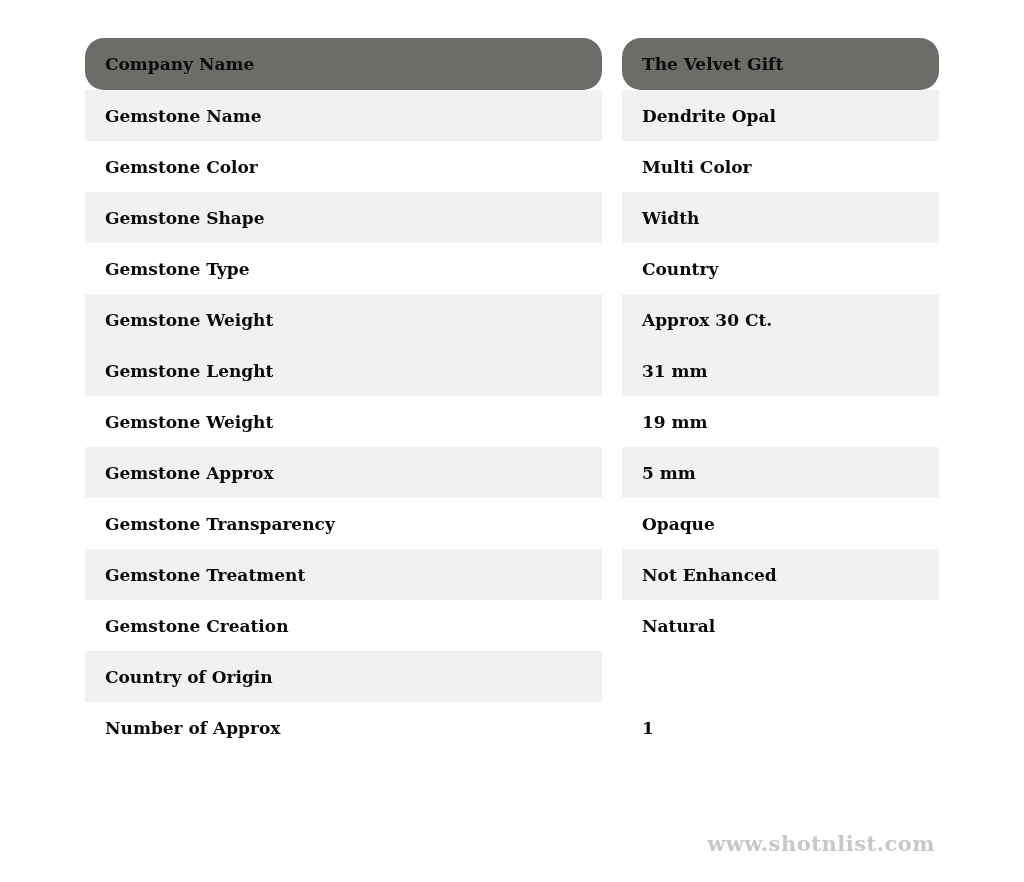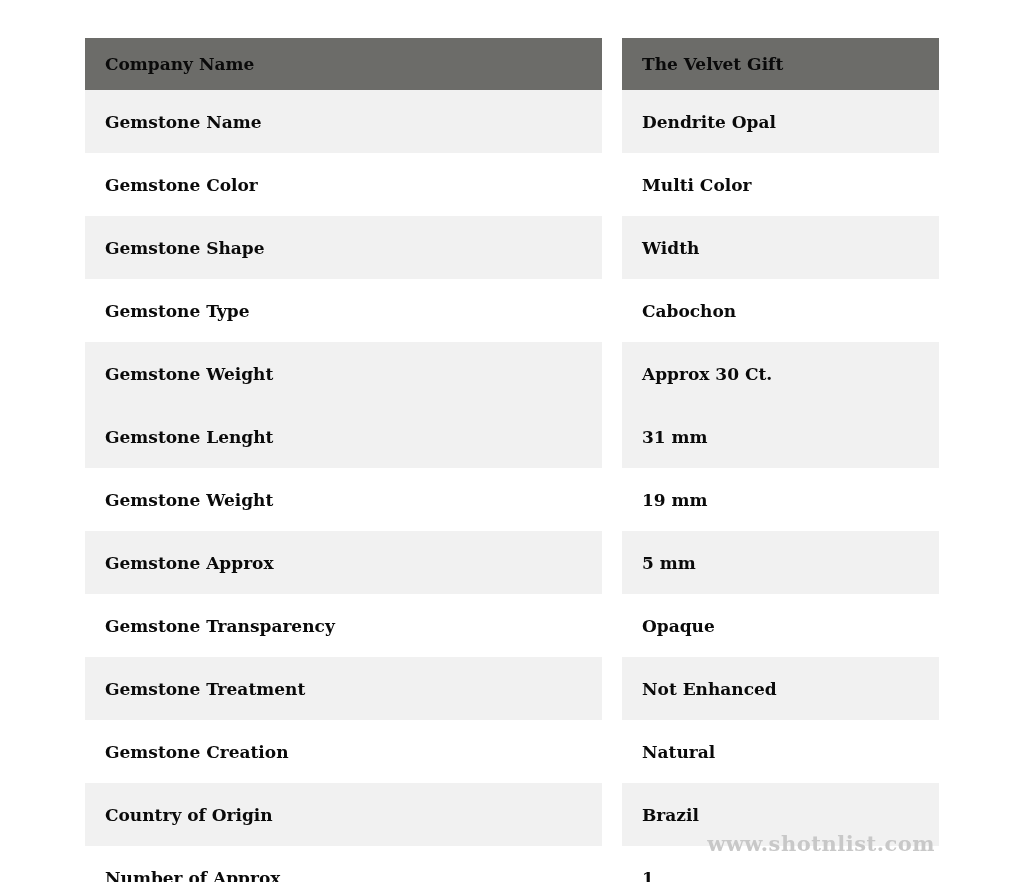--- a/index.html
+++ b/index.html
@@ -15,21 +15,21 @@
     overflow: hidden;
   }
   .spec-table {
     position: absolute;
     left: 85px;
     top: 38px;
     width: 854px;
   }
   .row {
     display: flex;
-    height: 63px;
+    height: 51px;
     background: #ffffff;
   }
   .row.header {
     height: 52px;
   }
   .cell {
     display: flex;
     align-items: center;
     box-sizing: border-box;
     padding-left: 20px;
@@ -41,20 +41,21 @@
   }
   .cell.label {
     width: 517px;
   }
   .cell.value {
     flex: 1;
     margin-left: 20px; 
   }
   .row.header .cell {
     background: #6c6c69;
+    border-radius: 19px;
   }
   .row.shaded .cell {
     background: #f1f1f1;
   }
   .watermark {
     position: absolute;
     top: 831px;
     right: 89px;
     font-size: 21px;
     font-weight: bold;
@@ -81,21 +82,21 @@
     <div class="cell value">Multi Color</div>
   </div>
 
   <div class="row shaded">
     <div class="cell label">Gemstone Shape</div>
     <div class="cell value">Width</div>
   </div>
 
   <div class="row">
     <div class="cell label">Gemstone Type</div>
-    <div class="cell value">Cabochon</div>
+    <div class="cell value">Country</div>
   </div>
 
   <div class="row shaded">
     <div class="cell label">Gemstone Weight</div>
     <div class="cell value">Approx 30 Ct.</div>
   </div>
 
 
   <div class="row shaded">
     <div class="cell label">Gemstone Lenght</div>
@@ -122,21 +123,20 @@
     <div class="cell value">Not Enhanced</div>
   </div>
 
   <div class="row">
     <div class="cell label">Gemstone Creation</div>
     <div class="cell value">Natural</div>
   </div>
 
   <div class="row shaded">
     <div class="cell label">Country of Origin</div>
-    <div class="cell value">Brazil</div>
   </div>
 
   <div class="row">
     <div class="cell label">Number of Approx</div>
     <div class="cell value">1</div>
   </div>
 </div>
 </div>
 
 <div class="watermark">www.shotnlist.com</div>

